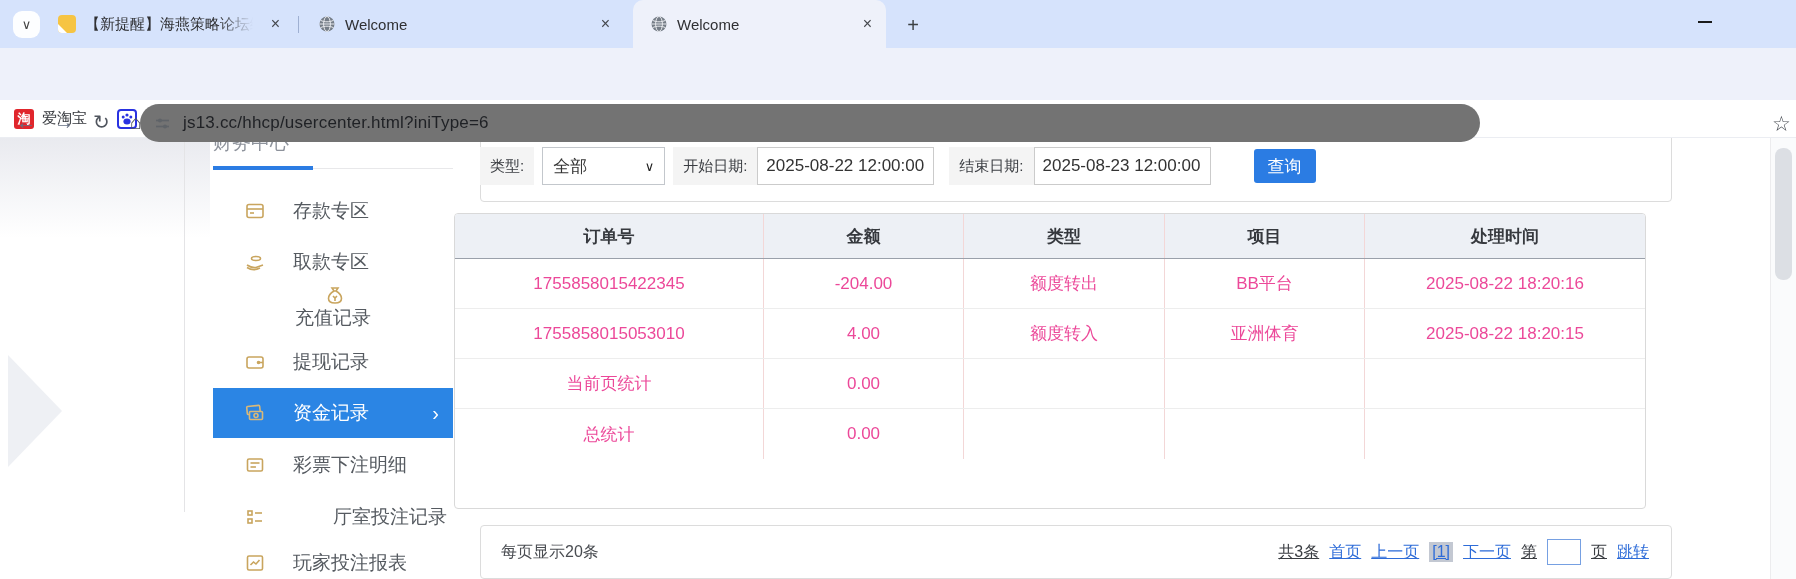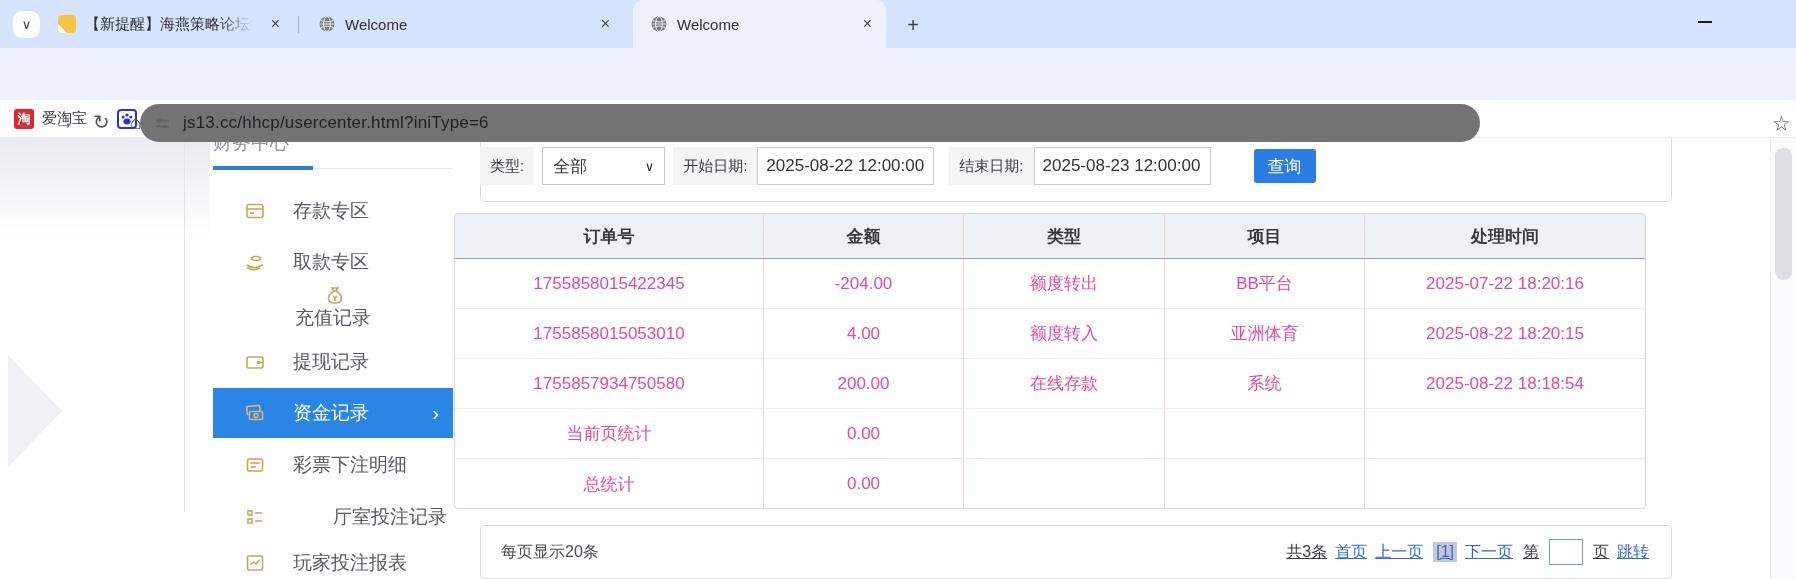--- a/index.html
+++ b/index.html
@@ -73,21 +73,21 @@
   .t-cell { display:flex; align-items:center; justify-content:center; font-size:17px; color:#ec4899; border-right:1px solid #f3d7d7; overflow:hidden; }
   .t-cell:last-child { border-right:none; }
   .t-data { height:50px; border-bottom:1px solid #ededed; }
   .t-data:last-child { border-bottom:none; }
 
   
   .pager { position:absolute; left:480px; top:425px; width:1192px; height:54px; background:#fff; border:1px solid #dcdcdc; border-radius:4px; display:flex; align-items:center; }
   .pager-left { margin-left:20px; font-size:16px; color:#4a4d52; }
   .pager-right { margin-left:auto; margin-right:22px; display:flex; align-items:center; font-size:16px; color:#3a3d42; }
   .pager-right > * { margin-left:10px;text-decoration:underline; }
-  .pg-link { color:#2e6cd8;margin-left:8px; }
+  .pg-link { color:#2e6cd8; }
   .pg-current { color:#2e6cd8; background:#c3c8d2; padding:1px 3px; }
   .pg-input { width:34px; height:26px; border:1px solid #76a0e2; background:#fff; font-size:15px; text-align:center; font-family:"Liberation Sans",sans-serif; }
 
   
   .scrollbar { position:absolute; left:1770px; top:38px; width:26px; height:441px; background:#fafbfc; border-left:1px solid #ececee; }
   .scroll-thumb { position:absolute; left:4px; top:10px; width:17px; height:132px; background:#dcdfe4; border-radius:8px; }
 </style>
 </head>
 <body>
 
@@ -189,35 +189,28 @@
         <div class="t-cell">金额</div>
         <div class="t-cell">类型</div>
         <div class="t-cell">项目</div>
         <div class="t-cell">处理时间</div>
       </div>
       <div class="t-row t-data">
         <div class="t-cell">1755858015422345</div>
         <div class="t-cell">-204.00</div>
         <div class="t-cell">额度转出</div>
         <div class="t-cell">BB平台</div>
-        <div class="t-cell">2025-07-22 18:20:16</div>
+        <div class="t-cell">2025-08-22 18:20:16</div>
       </div>
       <div class="t-row t-data">
         <div class="t-cell">1755858015053010</div>
         <div class="t-cell">4.00</div>
         <div class="t-cell">额度转入</div>
         <div class="t-cell">亚洲体育</div>
         <div class="t-cell">2025-08-22 18:20:15</div>
-      </div>
-      <div class="t-row t-data">
-        <div class="t-cell">1755857934750580</div>
-        <div class="t-cell">200.00</div>
-        <div class="t-cell">在线存款</div>
-        <div class="t-cell">系统</div>
-        <div class="t-cell">2025-08-22 18:18:54</div>
       </div>
       <div class="t-row t-data">
         <div class="t-cell">当前页统计</div>
         <div class="t-cell">0.00</div>
         <div class="t-cell"></div>
         <div class="t-cell"></div>
         <div class="t-cell"></div>
       </div>
       <div class="t-row t-data">
         <div class="t-cell">总统计</div>

